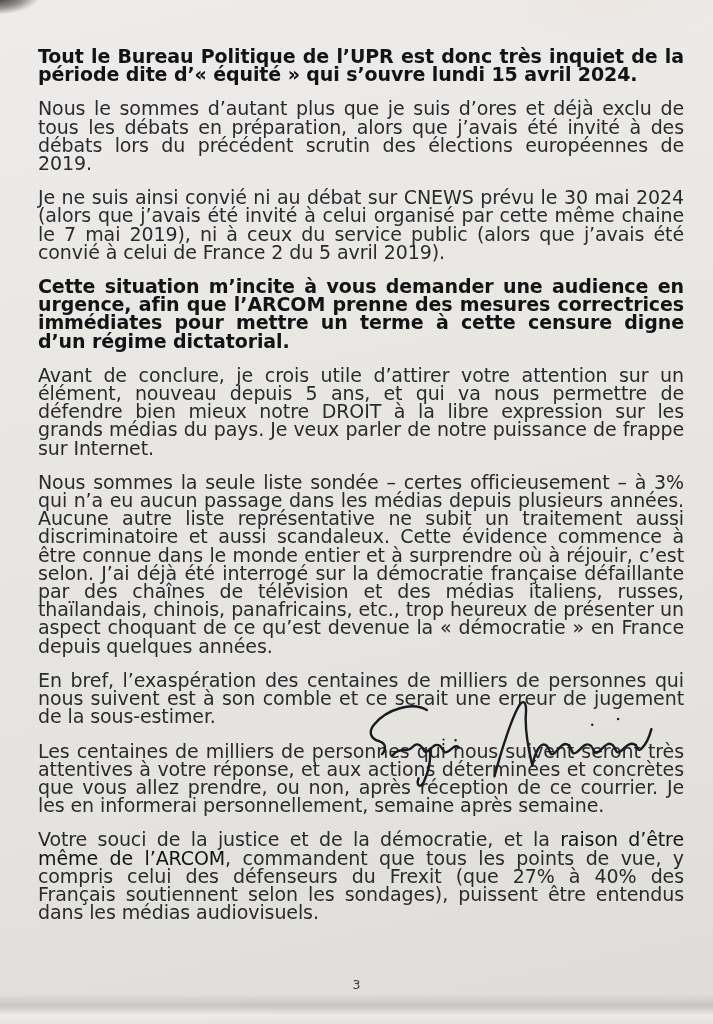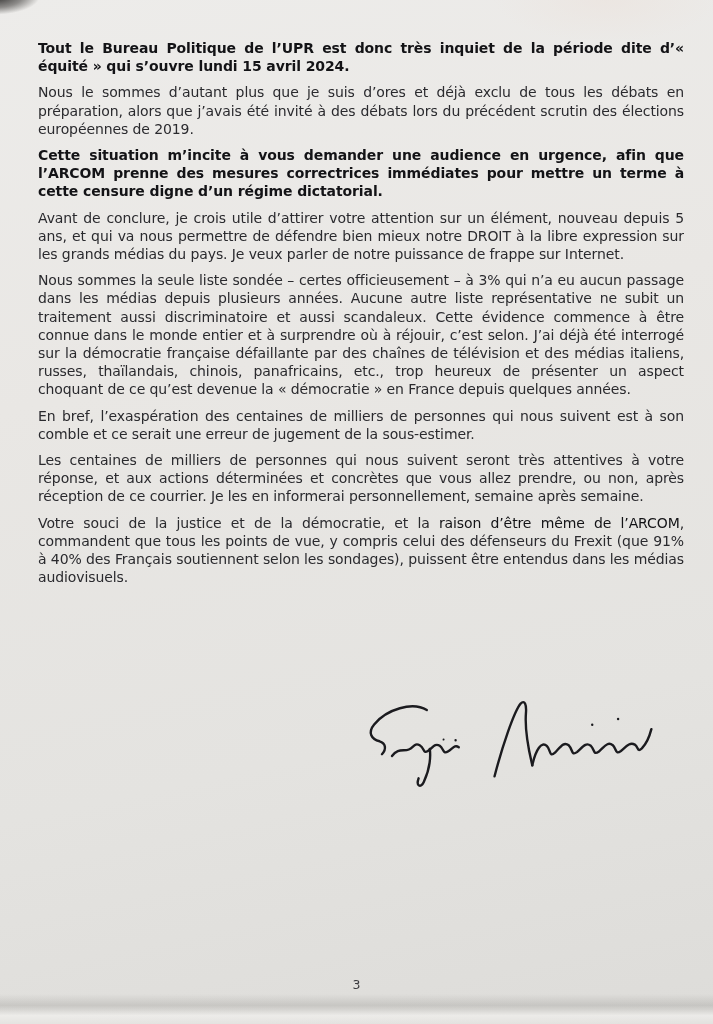--- a/index.html
+++ b/index.html
@@ -40,22 +40,22 @@
       rgba(236,235,232,0.35) 100%);
     pointer-events: none;
   }
   .letter-body {
     position: absolute;
     left: 38px;
     top: 31px;
     width: 646px;
   }
   .para {
-    margin: 8px 0 8px 0;
-    font-size: 14px;
+    margin: 16px 0 8px 0;
+    font-size: 19px;
     line-height: 18.2px;
     letter-spacing: -0.1px;
     text-align: justify;
     color: #2a2a2e;
   }
   .para.bold {
     font-weight: 700;
     color: #131316;
   }
   .run-bold {
@@ -84,26 +84,27 @@
 </head>
 <body>
 
 <div class="page">
 
   <div class="corner-shadow"></div>
 
   <div class="letter-body">
     <p class="para bold">Tout le Bureau Politique de l’UPR est donc très inquiet de la période dite d’« équité » qui s’ouvre lundi 15 avril 2024.</p>
     <p class="para">Nous le sommes d’autant plus que je suis d’ores et déjà exclu de tous les débats en préparation, alors que j’avais été invité à des débats lors du précédent scrutin des élections européennes de 2019.</p>
+    <p class="para">Je ne suis ainsi convié ni au débat sur CNEWS prévu le 30 mai 2024 (alors que j’avais été invité à celui organisé par cette même chaine le 7 mai 2019), ni à ceux du service public (alors que j’avais été convié à celui de France 2 du 5 avril 2019).</p>
     <p class="para bold">Cette situation m’incite à vous demander une audience en urgence, afin que l’ARCOM prenne des mesures correctrices immédiates pour mettre un terme à cette censure digne d’un régime dictatorial.</p>
     <p class="para">Avant de conclure, je crois utile d’attirer votre attention sur un élément, nouveau depuis 5 ans, et qui va nous permettre de défendre bien mieux notre DROIT à la libre expression sur les grands médias du pays. Je veux parler de notre puissance de frappe sur Internet.</p>
     <p class="para">Nous sommes la seule liste sondée – certes officieusement – à 3% qui n’a eu aucun passage dans les médias depuis plusieurs années. Aucune autre liste représentative ne subit un traitement aussi discriminatoire et aussi scandaleux. Cette évidence commence à être connue dans le monde entier et à surprendre où à réjouir, c’est selon.  J’ai déjà été interrogé sur la démocratie française défaillante par des chaînes de télévision et des médias italiens, russes, thaïlandais, chinois, panafricains, etc., trop heureux de présenter un aspect choquant de ce qu’est devenue la « démocratie » en France depuis quelques années.</p>
     <p class="para">En bref, l’exaspération des centaines de milliers de personnes qui nous suivent est à son comble et ce serait une erreur de jugement de la sous-estimer.</p>
     <p class="para">Les centaines de milliers de personnes qui nous suivent seront très attentives à votre réponse, et aux actions déterminées et concrètes que vous allez prendre, ou non, après réception de ce courrier. Je les en informerai personnellement, semaine après semaine.</p>
-    <p class="para"><span>Votre souci de la justice et de la démocratie, et la </span><span class="run-bold">raison d’être même de l’ARCOM</span><span>, commandent que tous les points de vue, y compris celui des défenseurs du Frexit (que 91% à 40% des Français soutiennent selon les sondages), puissent être entendus dans les médias audiovisuels.</span></p>
+    <p class="para"><span>Votre souci de la justice et de la démocratie, et la </span><span class="run-bold">raison d’être même de l’ARCOM</span><span>, commandent que tous les points de vue, y compris celui des défenseurs du Frexit (que 27% à 40% des Français soutiennent selon les sondages), puissent être entendus dans les médias audiovisuels.</span></p>
   </div>
 
   <div class="signature">
     <svg width="306" height="110" viewBox="0 0 306 110" fill="none" stroke="#1b1b1f" stroke-width="2.4" stroke-linecap="round" stroke-linejoin="round">
 
       <path d="M76,8 C62,-1 36,6 23,21 C16,29 20,36 28,38 C34,40 35,46 30,51"></path>
       <path d="M40,53 C46,45 52,49 57,47 C62,45 63,40 68,43 C73,46 71,52 76,49 C81,46 83,41 88,44 C92,47 91,53 96,50 C101,47 103,43 107,46"></path>
       <path d="M78,47 C79,58 76,70 71,80 C68,86 63,84 66,76"></path>
       <circle cx="104" cy="39" r="1.2" fill="#1b1b1f" stroke="none"></circle>
       <circle cx="92" cy="38" r="1.0" fill="#1b1b1f" stroke="none"></circle>

